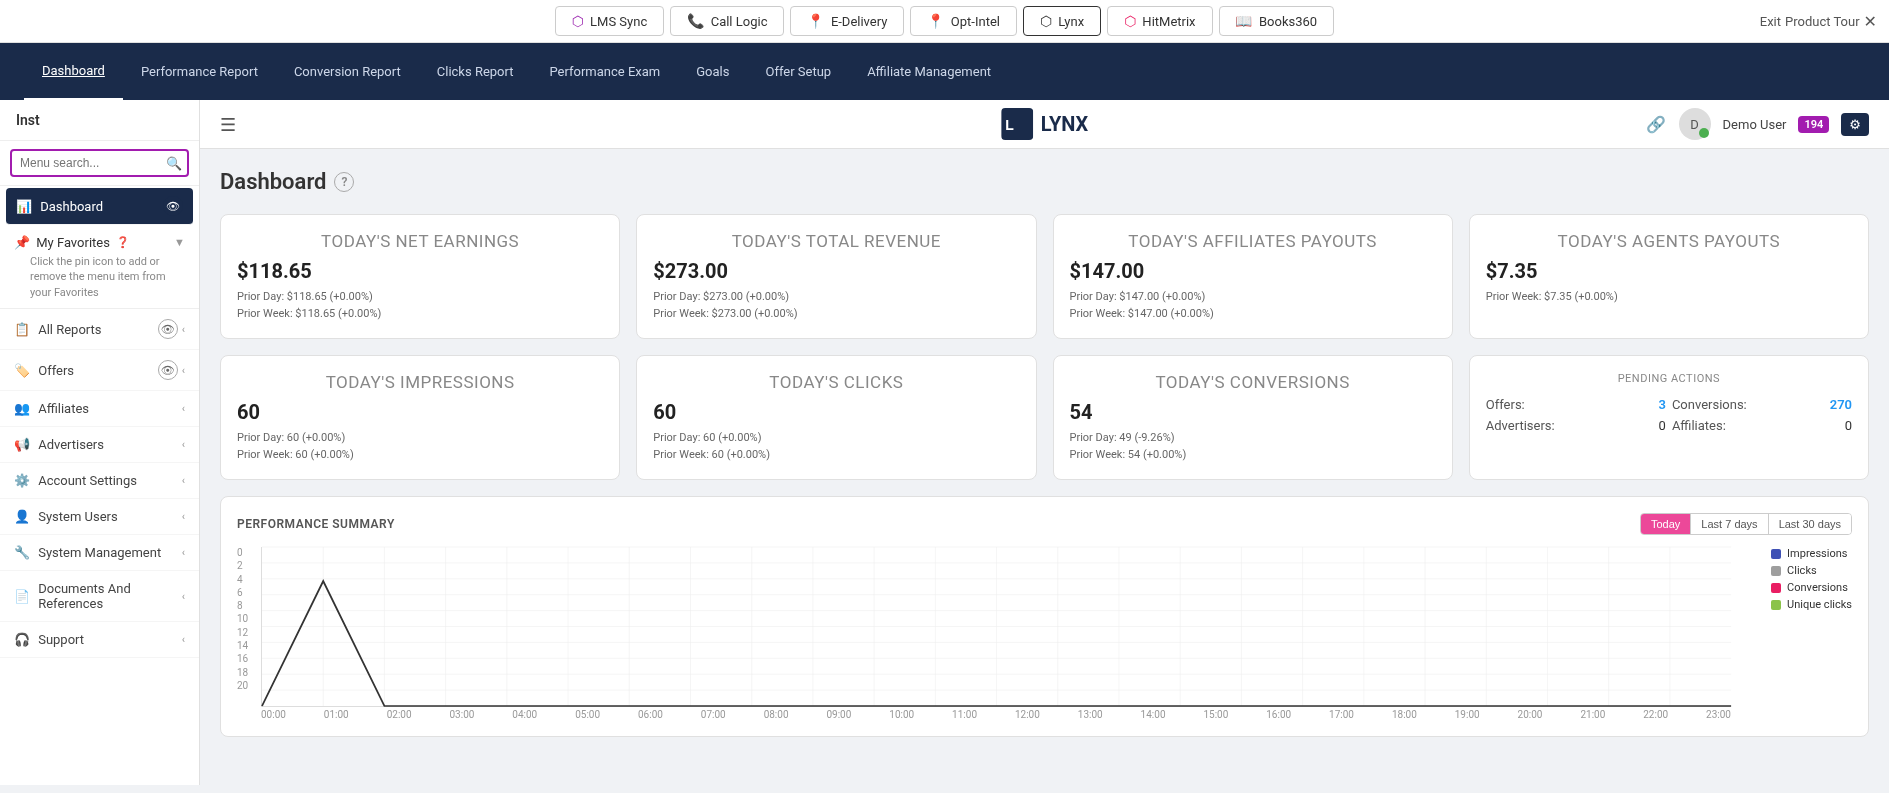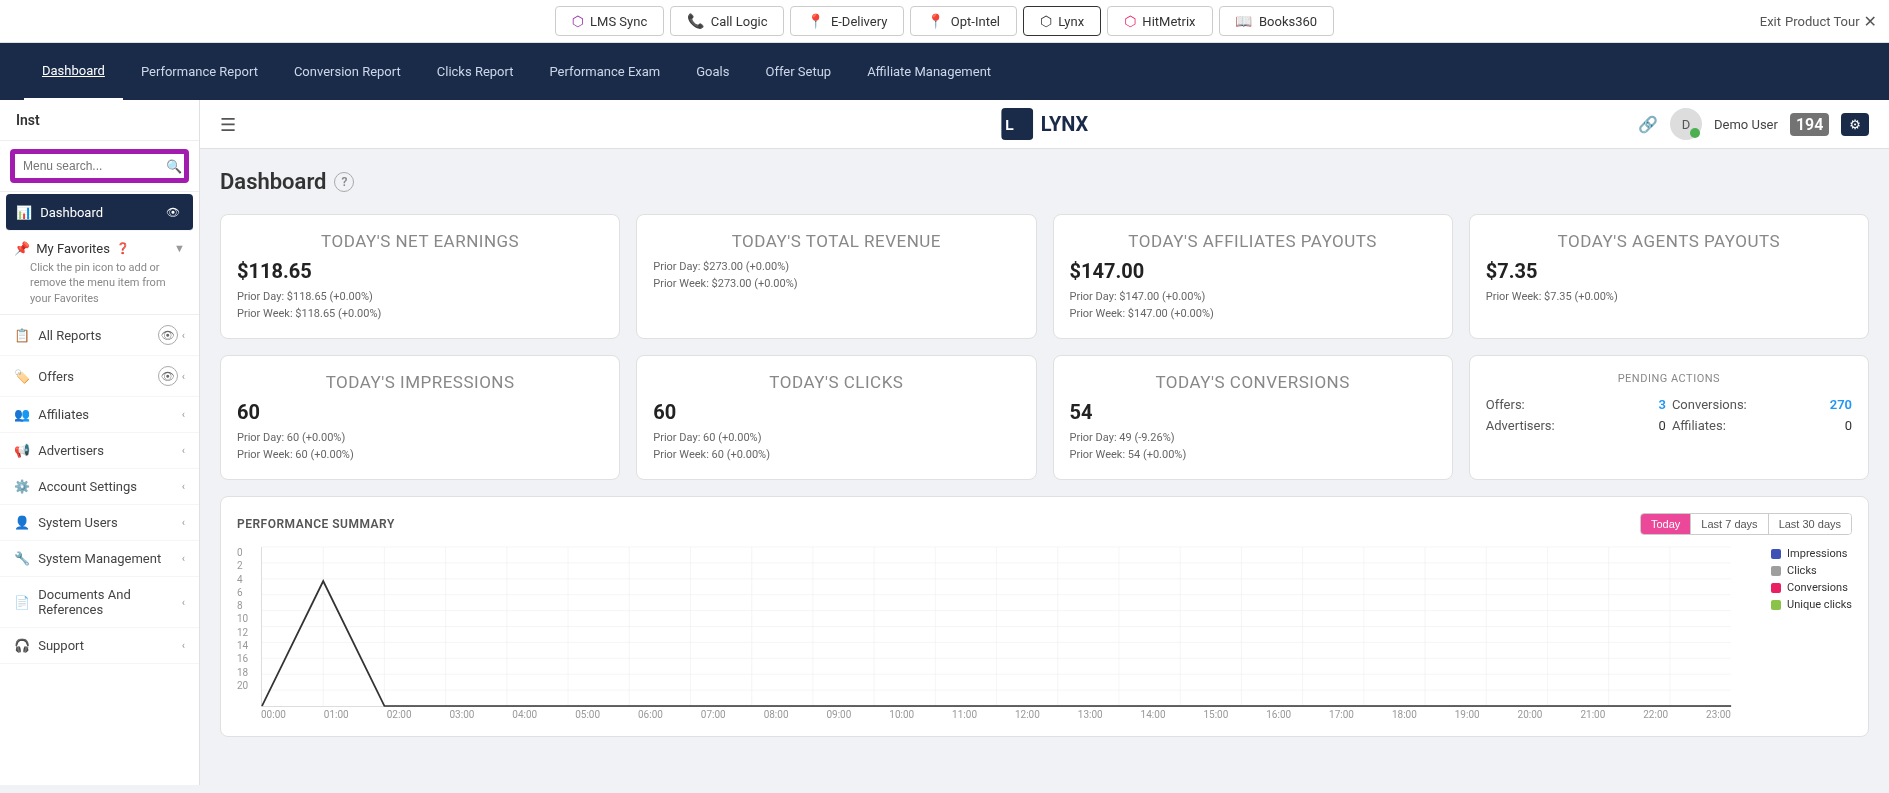--- a/index.html
+++ b/index.html
@@ -88,21 +88,21 @@
       border-bottom: 1px solid #eee;
     }
     .sidebar-search {
       padding: 8px 10px;
       border-bottom: 1px solid #eee;
       display: flex;
       align-items: center;
       gap: 6px;
     }
     .sidebar-search input {
-      border: 5px solid #a21caf;
+      border: 2px solid #a21caf;
       border-radius: 4px;
       padding: 5px 8px;
       font-size: 12px;
       width: 100%;
       outline: none;
     }
     .sidebar-item {
       display: flex;
       align-items: center;
       justify-content: space-between;
@@ -203,25 +203,25 @@
     .user-avatar {
       width: 32px; height: 32px;
       background: #ddd;
       border-radius: 50%;
       display: flex; align-items: center; justify-content: center;
       font-size: 13px;
       color: #555;
     }
     .user-name { font-size: 13px; color: #444; }
     .notification-btn {
-      background: #737373;
+      background: #a21caf;
       color: #fff;
       border-radius: 4px;
       padding: 2px 6px;
-      font-size: 16px;
+      font-size: 11px;
       font-weight: 600;
     }
     .gear-btn {
       background: #1a2b4a;
       color: #fff;
       border-radius: 4px;
       padding: 4px 8px;
       font-size: 13px;
       cursor: pointer;
     }
@@ -607,20 +607,21 @@
 
       <div class="stats-grid">
         <div class="stat-card">
           <div class="stat-card-title">TODAY'S NET EARNINGS</div>
           <div class="stat-card-value">$118.65</div>
           <div class="stat-card-sub">Prior Day: $118.65 (+0.00%)</div>
           <div class="stat-card-sub">Prior Week: $118.65 (+0.00%)</div>
         </div>
         <div class="stat-card">
           <div class="stat-card-title">TODAY'S TOTAL REVENUE</div>
+          <div class="stat-card-value">$273.00</div>
           <div class="stat-card-sub">Prior Day: $273.00 (+0.00%)</div>
           <div class="stat-card-sub">Prior Week: $273.00 (+0.00%)</div>
         </div>
         <div class="stat-card">
           <div class="stat-card-title">TODAY'S AFFILIATES PAYOUTS</div>
           <div class="stat-card-value">$147.00</div>
           <div class="stat-card-sub">Prior Day: $147.00 (+0.00%)</div>
           <div class="stat-card-sub">Prior Week: $147.00 (+0.00%)</div>
         </div>
         <div class="stat-card">

